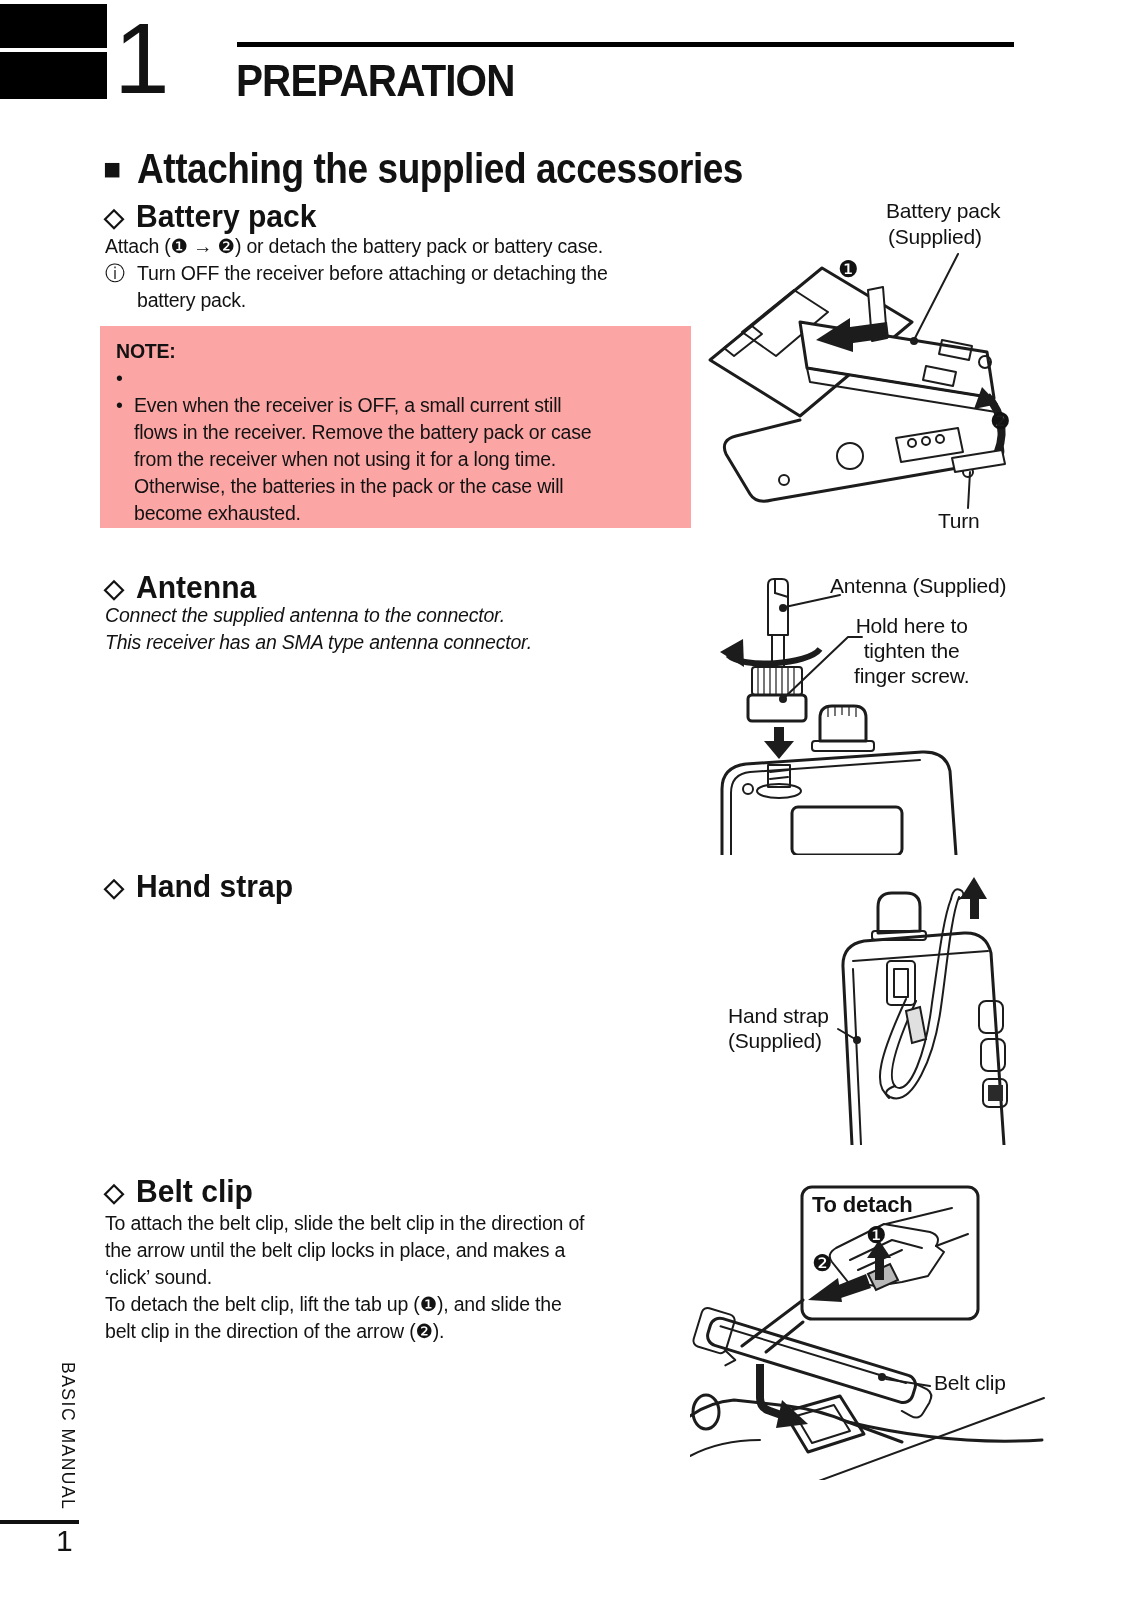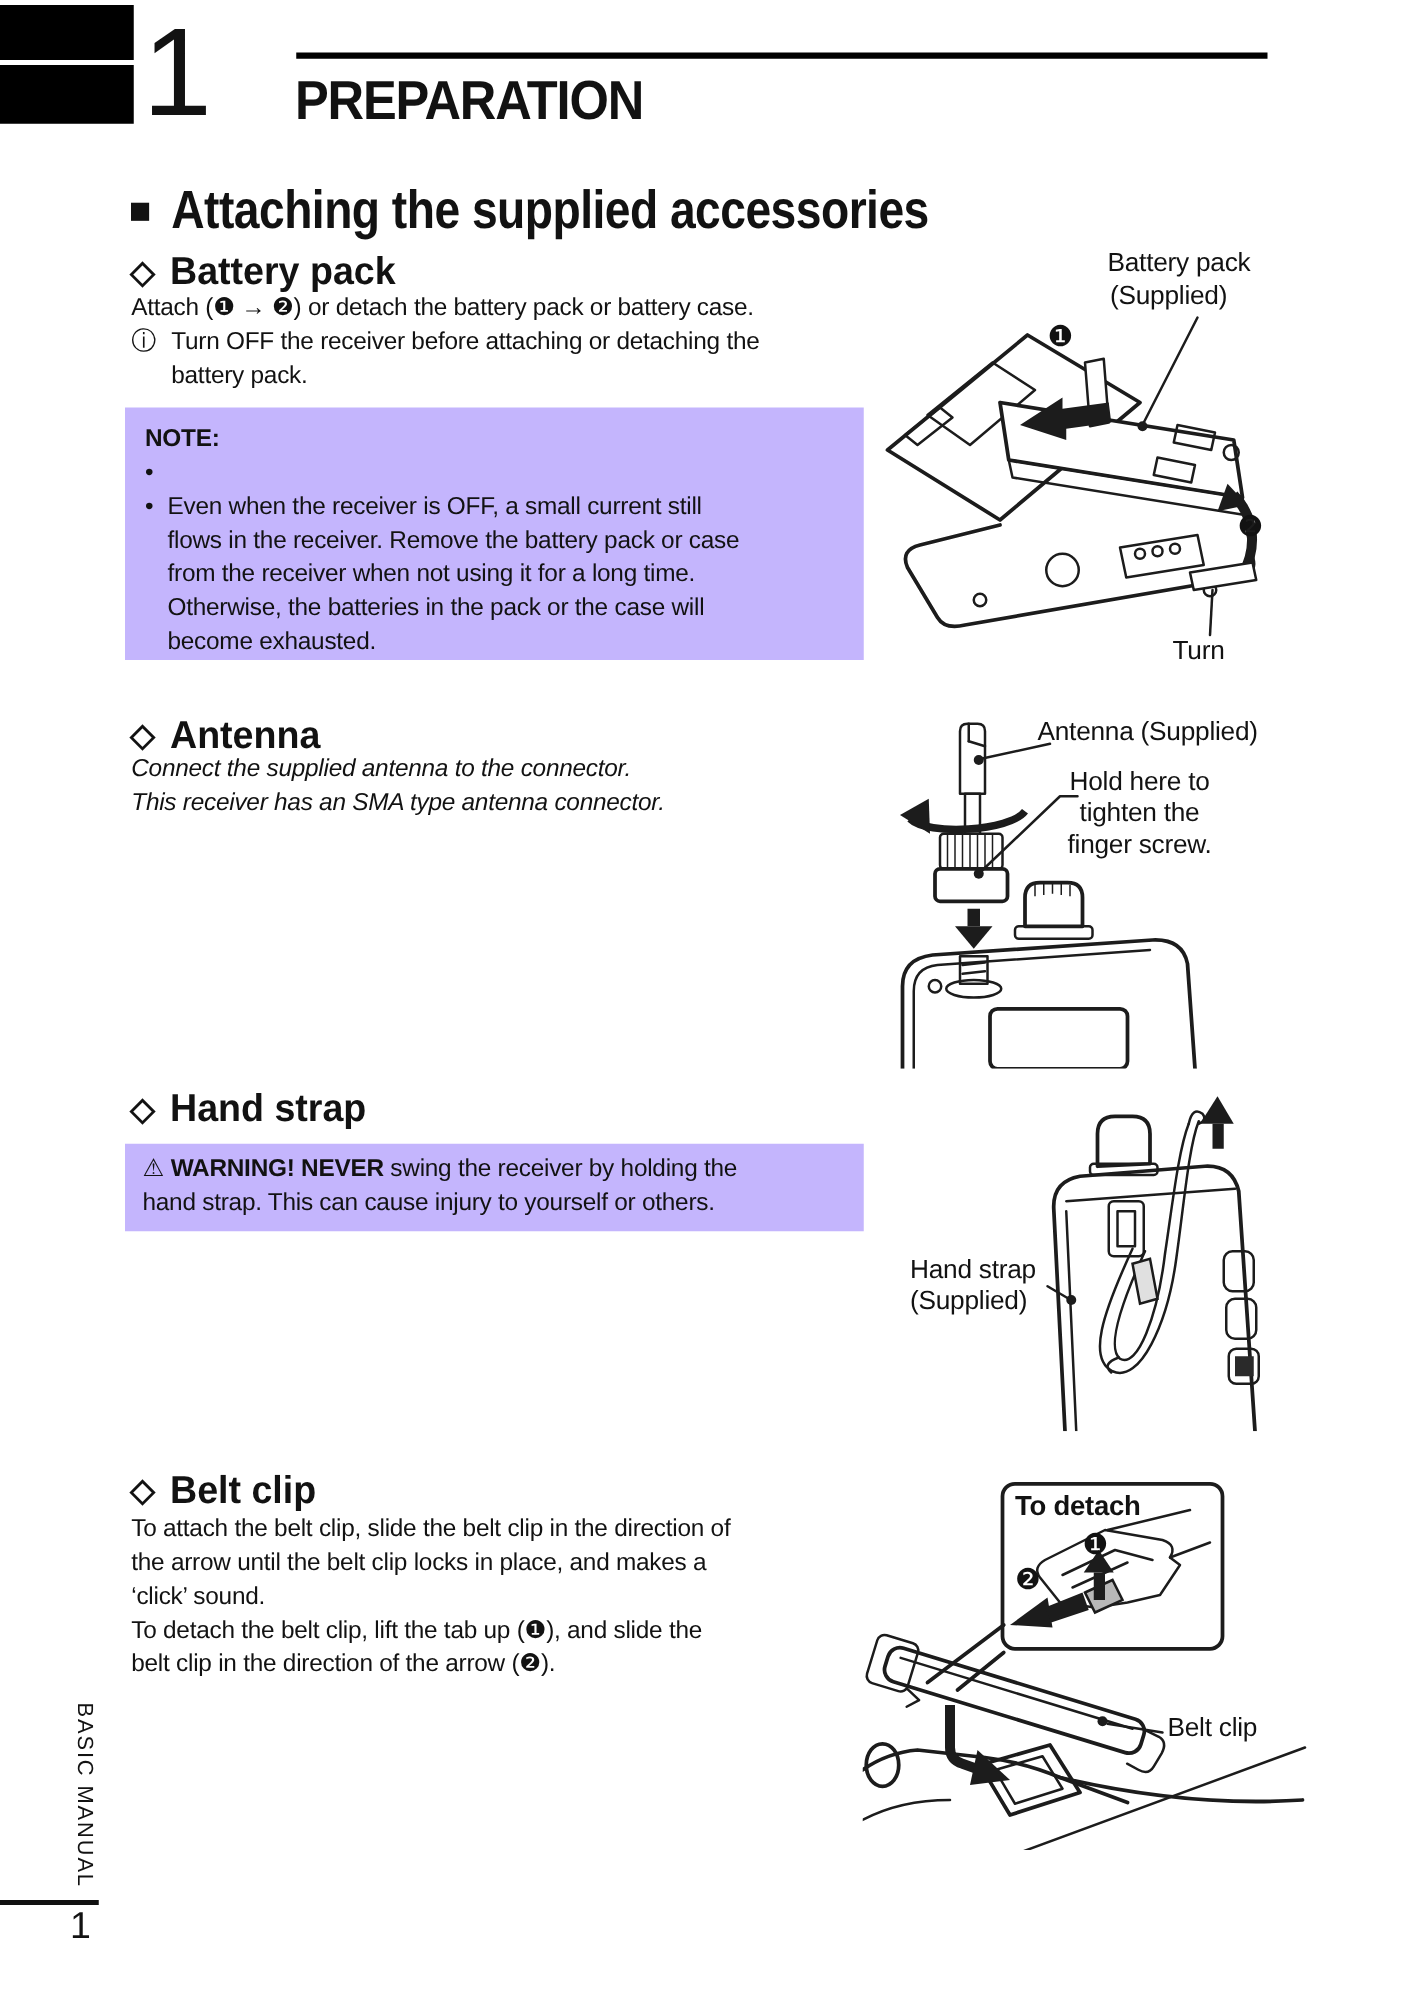--- a/index.html
+++ b/index.html
@@ -14,21 +14,21 @@
   #chapter-title{font-size:44px;font-weight:bold;letter-spacing:-1px;transform:scaleX(.92);transform-origin:left top;white-space:nowrap;}
   
   .h1{display:flex;align-items:center;gap:16px;}
   .h1 .sq{font-size:30px;line-height:30px;}
   .h1 .t{font-size:43px;font-weight:bold;letter-spacing:-.5px;transform:scaleX(.86);transform-origin:left center;white-space:nowrap;}
   .h2{display:flex;align-items:center;gap:12px;}
   .h2 .dia{font-size:26px;line-height:26px;font-weight:bold;}
   .h2 .t{font-size:31px;font-weight:bold;letter-spacing:0;transform:scaleX(.97);transform-origin:left center;white-space:nowrap;}
   
   .body{font-size:19.5px;line-height:27px;letter-spacing:-.2px;}
-  .graybox{background:#c4b5fd;}
+  .graybox{background:#fca5a5;}
   .b{font-weight:bold;}
   .info-row{display:flex;}
   .info-row .ico{width:32px;flex:0 0 32px;font-size:20px;}
   .bullet-row{display:flex;}
   .bullet-row .mk{width:18px;flex:0 0 18px;}
   
   .diag{position:absolute;overflow:hidden;}
   .diag svg{position:absolute;left:0;top:0;}
   .dlabel{position:absolute;font-size:21px;line-height:25px;letter-spacing:-.2px;white-space:pre-line;}
   .badge{position:absolute;font-size:23px;line-height:23px;}
@@ -169,25 +169,20 @@
     <div class="dlabel" style="left:140px;top:18px;">Antenna (Supplied)</div>
     <div class="dlabel" style="left:164px;top:58px;">Hold here to
 tighten the
 finger screw.</div>
   </div>
 
   <div class="abs h2" style="left:104px;top:869px;">
     <span class="dia">◇</span>
     <span class="t">Hand strap</span>
   </div>
-  <div class="abs graybox body" style="left:100px;top:915px;width:591px;height:70px;padding:7px 8px 0 14px;box-sizing:border-box;">
-    <span>⚠</span>
-    <span class="b">WARNING! NEVER</span><span class="pre"> swing the receiver by holding the
-hand strap. This can cause injury to yourself or others.</span>
-  </div>
 
   <div class="diag" style="left:690px;top:855px;width:330px;height:290px;">
     <svg width="330" height="290" viewBox="0 0 330 290">
       <path class="ln" d="M 162 290 L 153 112 Q 152 90 174 86 L 274 78 Q 296 77 301 98 L 314 290" stroke-width="3.5"></path>
       <path class="ln2" d="M 171 290 L 163 114"></path>
       <path class="ln2" d="M 163 106 L 298 96"></path>
       <path class="ln" d="M 188 78 L 188 52 Q 188 38 202 38 L 216 38 Q 230 38 230 52 L 230 76 Z"></path>
       <rect class="ln2" x="182" y="76" width="54" height="9" rx="3" stroke-width="2.5"></rect>
       <rect class="ln2" x="289" y="146" width="24" height="32" rx="7" stroke-width="2.5"></rect>
       <rect class="ln2" x="291" y="184" width="24" height="32" rx="7" stroke-width="2.5"></rect>

